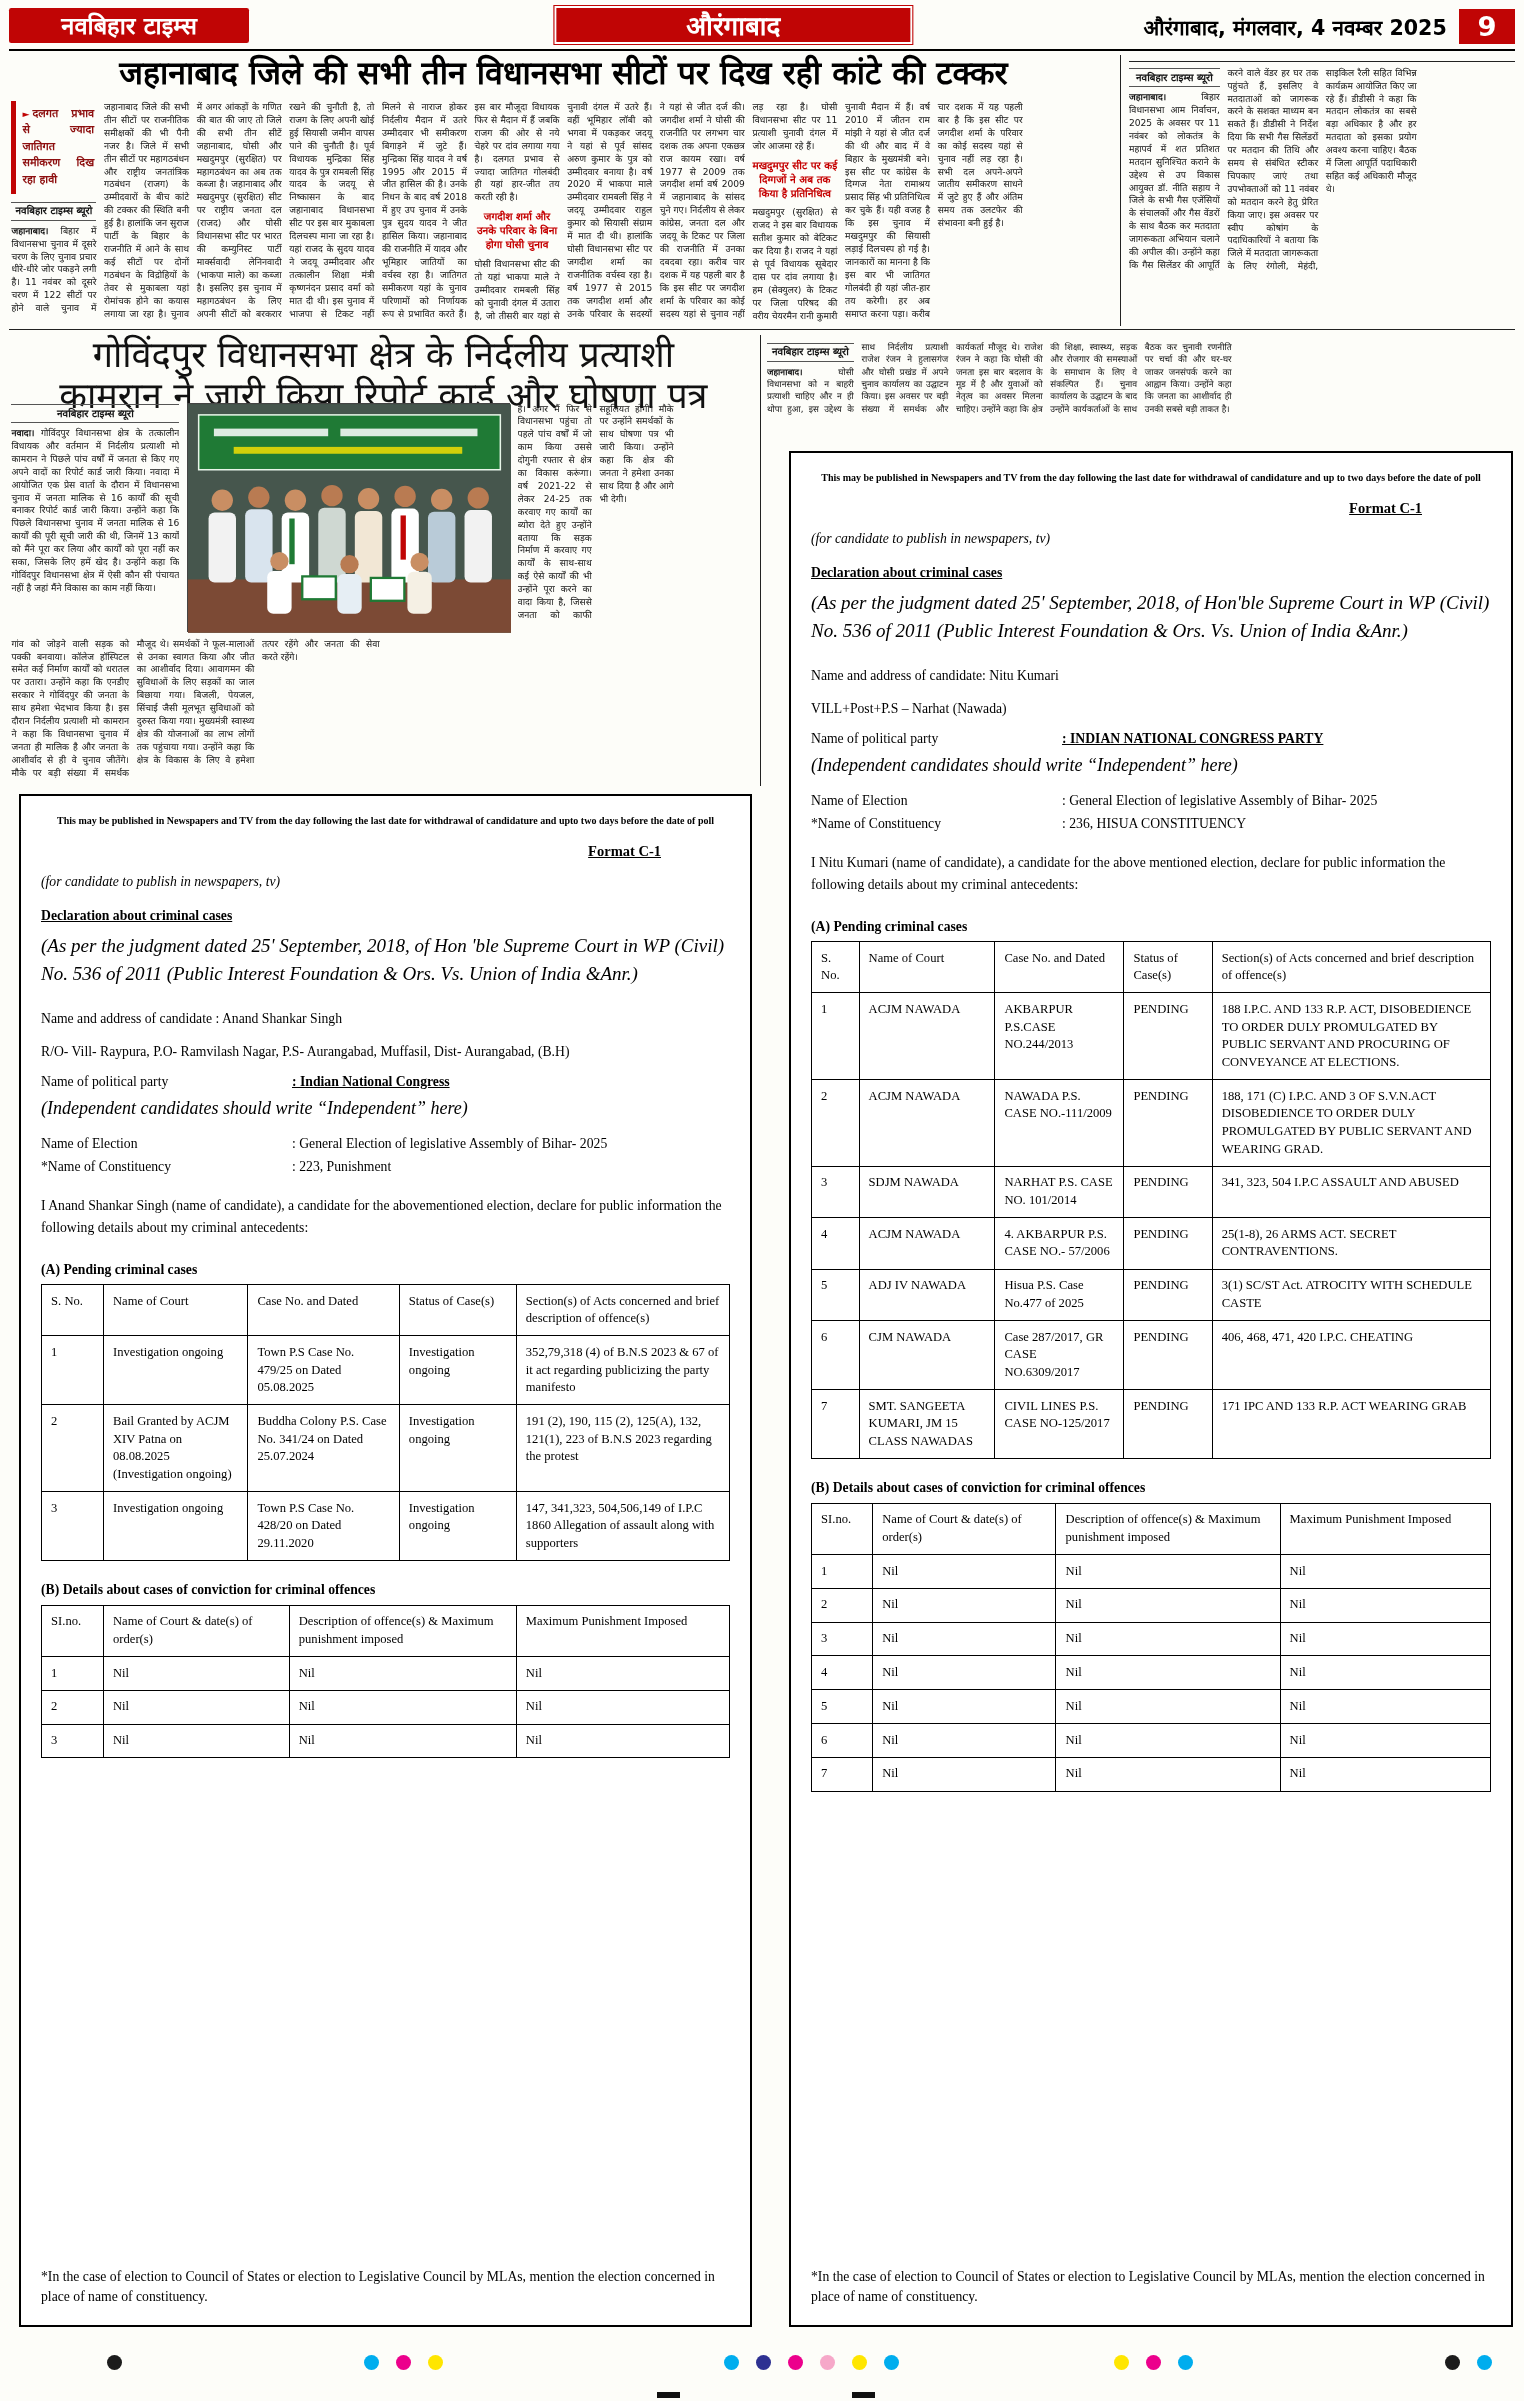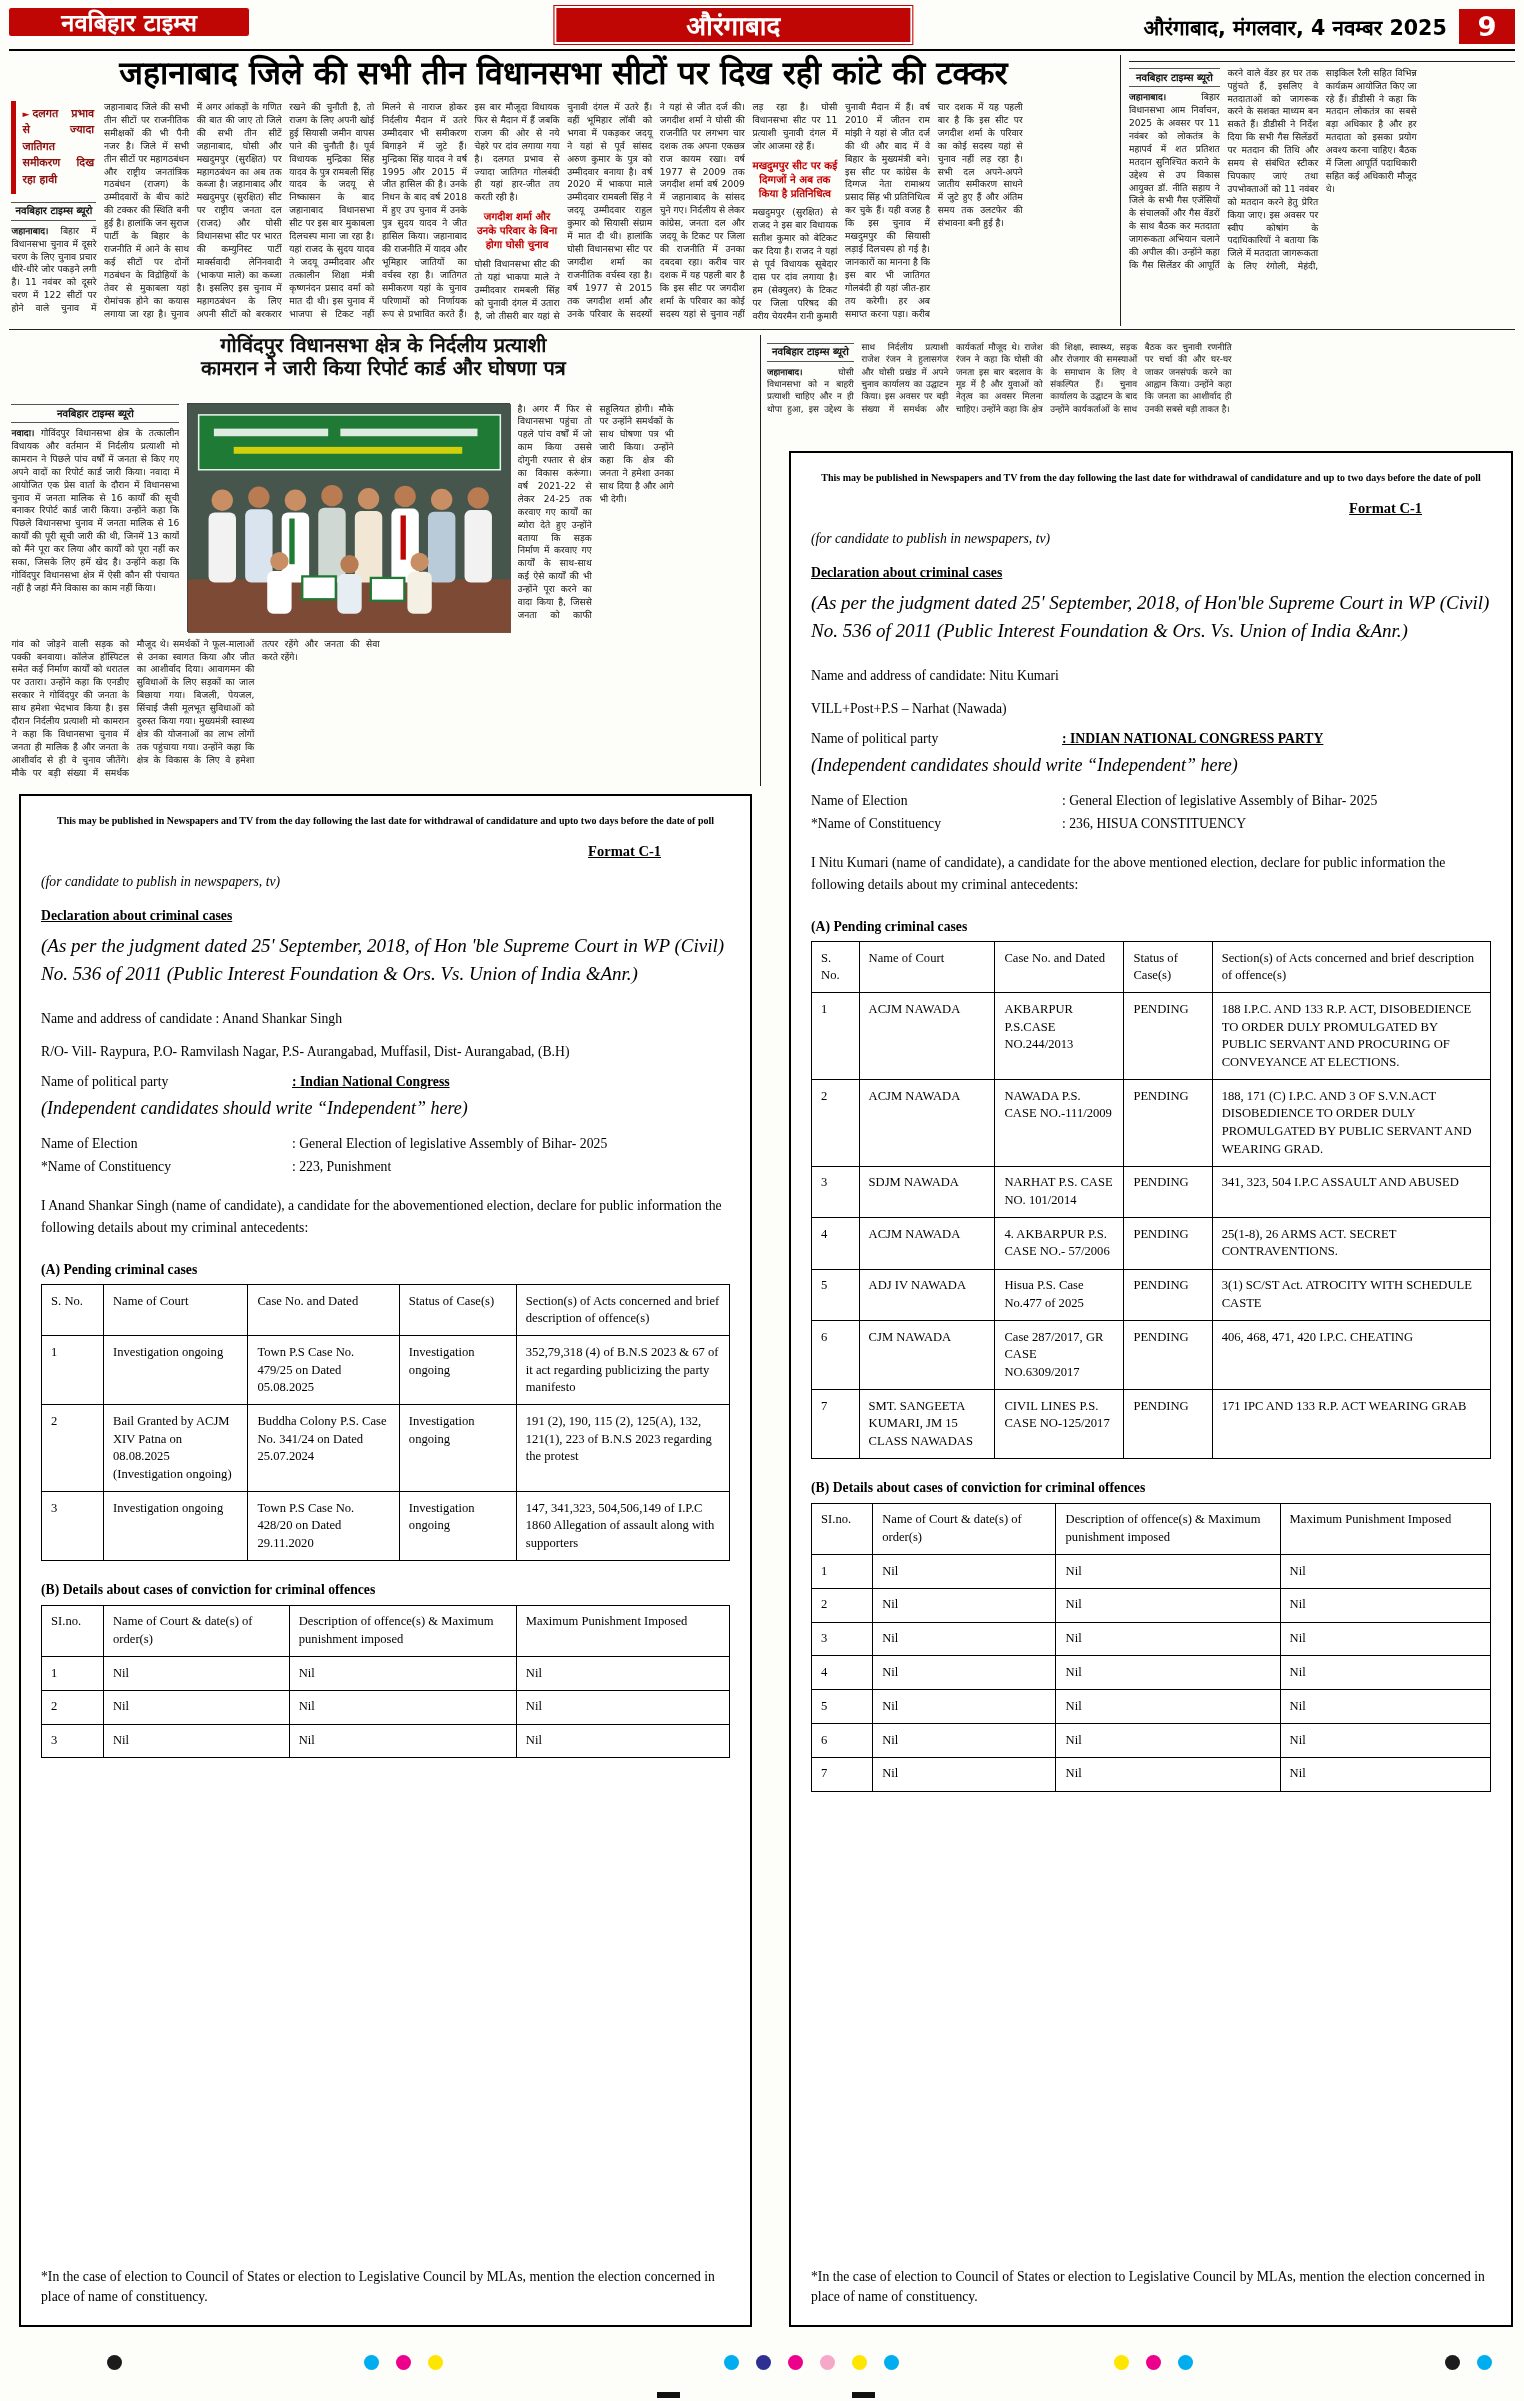--- a/index.html
+++ b/index.html
@@ -2,21 +2,21 @@
 <html lang="hi" style="font-size:12.2px"><head>
 <meta charset="utf-8">
 <style>
   * { margin:0; padding:0; box-sizing:border-box; }
   body { background:#888; font-family:"DejaVu Sans", sans-serif; }
   .page { position:relative; width:1524px; height:2401px; background:#fdfdf9; color:#111;
           margin:0 auto; overflow:hidden; }
 
   
   .masthead { position:absolute; top:6.1px; left:9.1px; right:9.1px; height:40px; }
-  .mast-left { position:absolute; left:0; top:1.5px; width:240px; height:28px; background:#c00505;
+  .mast-left { position:absolute; left:0; top:1.5px; width:240px; height:35px; background:#c00505;
                color:#fff; font-weight:bold; font-size:23.6px; display:flex; align-items:center;
                justify-content:center; border-radius:2.3px; }
   .mast-center { position:absolute; left:50%; transform:translateX(-58%); top:0; width:358px; height:38px;
                  background:#c00505; border:2.3px solid #fff; outline:1.5px solid #c00505;
                  color:#fff; font-weight:bold; font-size:26px; display:flex; align-items:center; justify-content:center; }
   .mast-right { position:absolute; right:0; top:3px; display:flex; align-items:center; gap:12.2px; }
   .dateline { font-size:20.6px; font-weight:bold; color:#000; }
   .pagenum { width:56px; height:35px; background:#c00505; color:#fff; font-size:27.4px; font-weight:bold;
              display:flex; align-items:center; justify-content:center; }
   .rule-top { position:absolute; top:49px; left:9.1px; right:9.1px; border-top:2.3px solid #000; }
@@ -41,21 +41,21 @@
   .highlight-box { border-left:5.3px solid #c00505; padding:4.6px 2.3px 6.1px 6.1px; margin-bottom:7.6px;
                    color:#8d0f0f; font-weight:bold; font-size:11px; line-height:1.5; break-inside:avoid; }
   .tri { color:#c00505; font-size:9.1px; margin-right:3px; }
 
   .ddc { position:absolute; left:1129px; top:55px; width:386px; }
   .ddc-headline { font-size:21.3px; font-weight:bold; text-align:center; line-height:1.2; color:#000; }
   .ddc-rule { border-top:1.1px solid #222; margin:6.1px 0 4.6px 0; }
   .ddc-body { column-count:4; column-gap:7.6px; height:210px; }
 
   .gov { position:absolute; left:11.4px; top:334px; width:744px; }
-  .gov-headline { font-size:20px; font-weight:bold; text-align:center; line-height:1.15; height:67px; }
+  .gov-headline { font-size:36px; font-weight:normal; text-align:center; line-height:1.15; height:67px; }
   .gov-content { display:flex; gap:7.6px; height:229px; margin-top:1.5px; }
   .gov-col1 { width:168px; flex:none; }
   .gov-photo { width:323px; height:229px; flex:none; border:0.8px solid #444; background:#3a4a42; }
   .gov-right { flex:1; column-count:3; column-gap:7.6px; height:229px; }
   .gov-bottom { margin-top:6.1px; column-count:6; column-gap:7.6px; height:152px; }
 
   .hul { position:absolute; left:767px; top:335px; width:748px; }
   .hul-headline { font-size:18.3px; font-weight:bold; text-align:center; line-height:1.2; white-space:nowrap; overflow:hidden; }
   .hul-body { margin-top:6.1px; column-count:8; column-gap:7.6px; height:81px; font-size:8.7px; }
 

